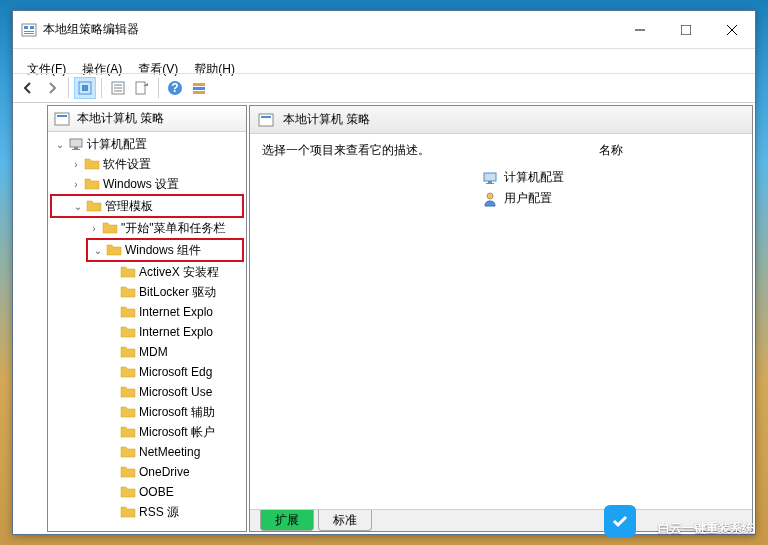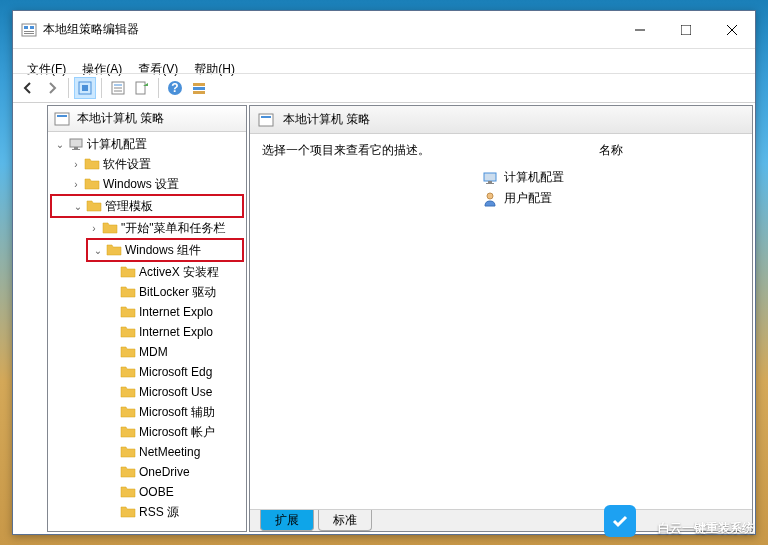--- a/index.html
+++ b/index.html
@@ -25,21 +25,21 @@
     .tree-label { font-size: 12px; }
     .highlight-box { border: 2px solid #d01020; padding: 0; }
     .right-panel { flex: 1; display: flex; flex-direction: column; margin: 2px 2px 2px 0; border: 1px solid #828790; overflow: hidden; }
     .right-header { background: linear-gradient(#f8f8f8, #e8e8e8); border-bottom: 1px solid #d0d0d0; padding: 5px 8px; display: flex; align-items: center; gap: 6px; }
     .right-body { flex: 1; display: flex; padding: 8px 12px; gap: 40px; }
     .desc-col { width: 180px; }
     .name-col { flex: 1; text-align: center; }
     .col-header { font-size: 12px; margin-bottom: 8px; }
     .item-row { display: flex; align-items: center; gap: 6px; padding: 2px 0; cursor: pointer; }
     .tabs { display: flex; height: 22px; background: #f0f0f0; border-top: 1px solid #d0d0d0; }
-    .tab { padding: 2px 14px; background: #0ea5e9; border: 1px solid #aaa; border-top: none; border-radius: 0 0 4px 4px; margin-left: 4px; cursor: pointer; font-size: 12px; }
+    .tab { padding: 2px 14px; background: #22c55e; border: 1px solid #aaa; border-top: none; border-radius: 0 0 4px 4px; margin-left: 4px; cursor: pointer; font-size: 12px; }
     .tab:first-child { margin-left: 10px; }
     .watermark { position: absolute; bottom: 0; right: 0; display: flex; align-items: flex-end; gap: 22px; color: #fff; font-size: 22px; font-weight: bold; padding: 8px 14px; text-shadow: 0 1px 2px rgba(0,0,0,0.5); pointer-events: none; }
     .watermark-icon { width: 32px; height: 32px; background: #1da1f2; border-radius: 6px; display: flex; align-items: center; justify-content: center; }
     .folder-icon { fill: #f0c14b; stroke: #d4a017; stroke-width: 0.5; }
     .indent-1 { padding-left: 18px; }
     .indent-2 { padding-left: 36px; }
     .indent-3 { padding-left: 54px; }
   </style>
 </head>
 <body>

